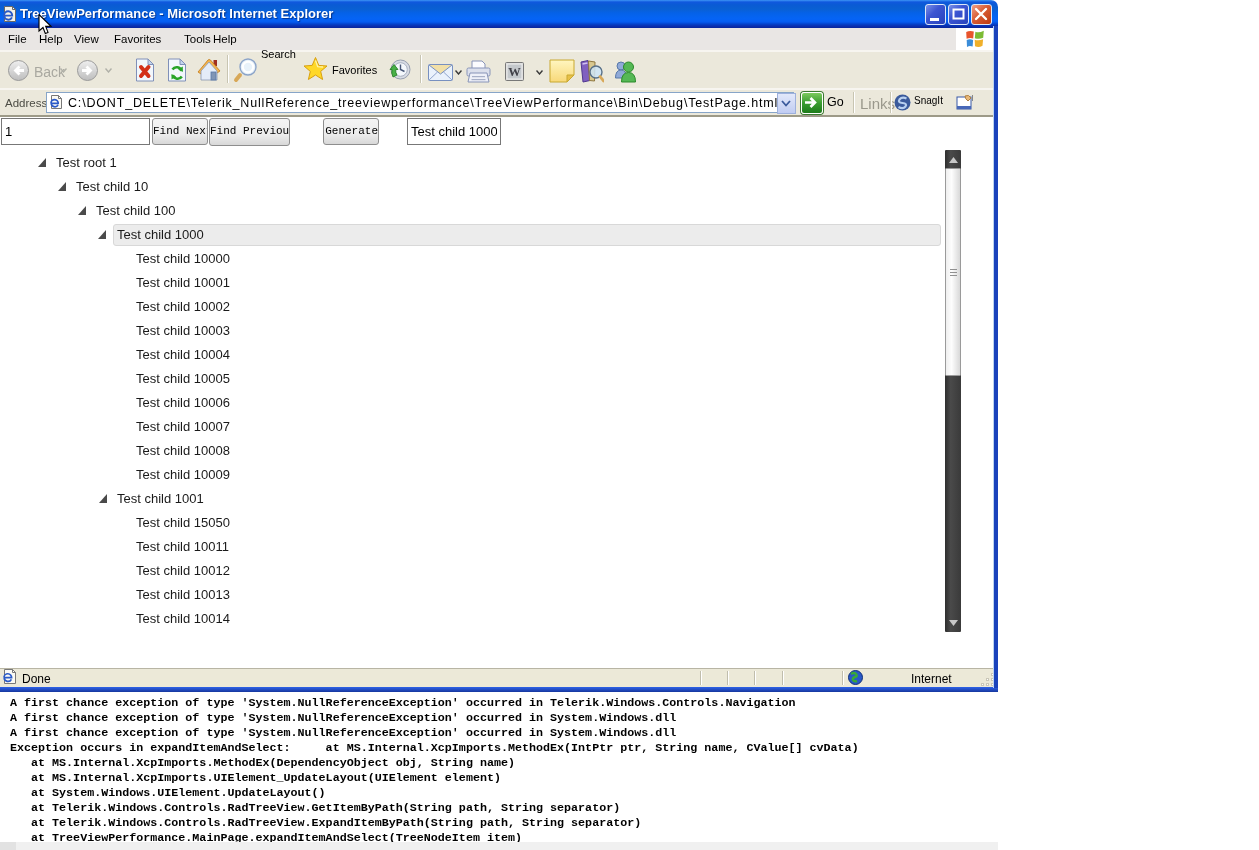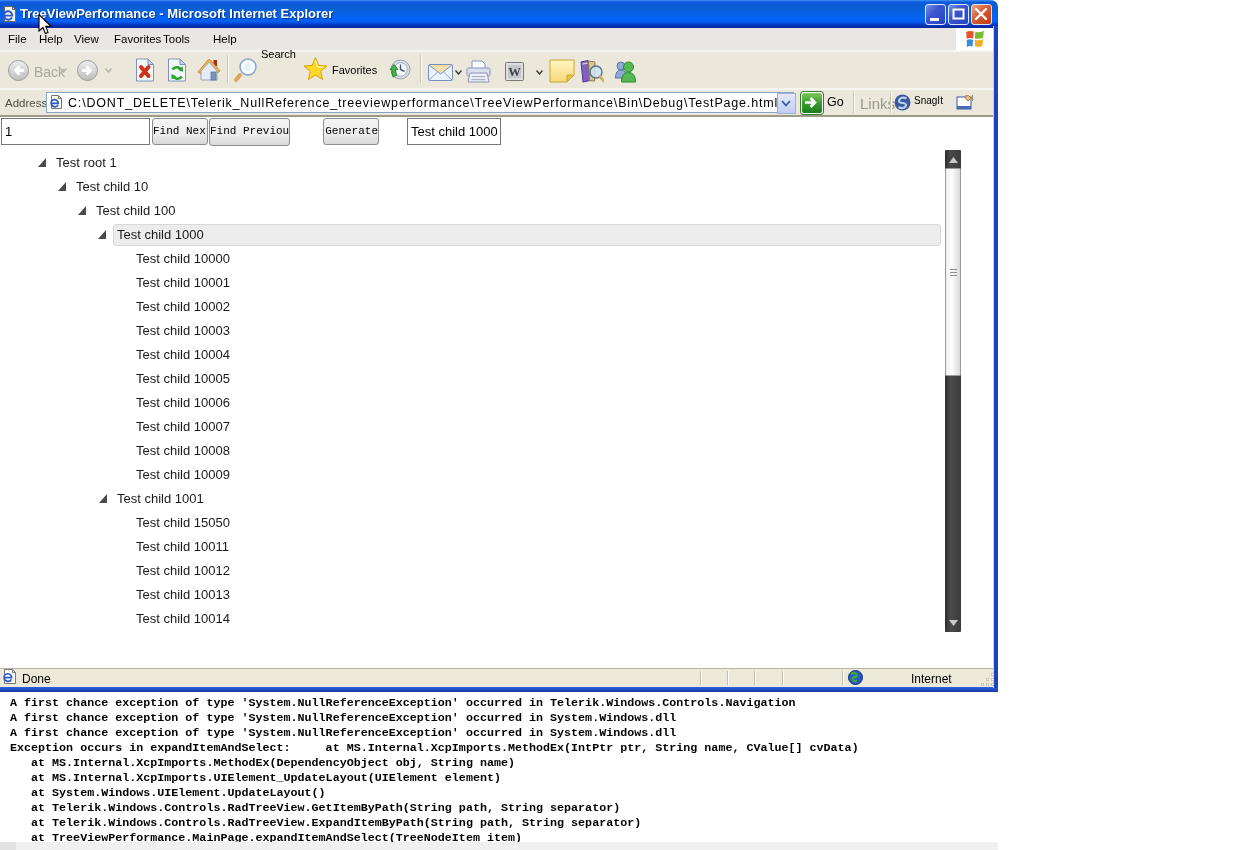--- a/index.html
+++ b/index.html
@@ -73,21 +73,21 @@
  <path d="M1.5 0.5 L9.5 0.5 L12.5 3.5 L12.5 15.5 L1.5 15.5 Z" fill="#F4F2E8" stroke="#686868"></path>
  <path d="M9.5 0.5 L9.5 3.5 L12.5 3.5 Z" fill="#fff" stroke="#686868"></path>
  <path d="M1 9.2 a4.1 4.1 0 1 1 8.2 .4 l-8 0 a4.1 4.1 0 0 0 7.8 1.7" fill="none" stroke="#2A5AC8" stroke-width="1.9"></path>
 </svg>
 
 <div id="menubar" class="abs"></div>
 <div class="menuitem abs" style="left:8px">File</div>
 <div class="menuitem abs" style="left:39px">Help</div>
 <div class="menuitem abs" style="left:74px">View</div>
 <div class="menuitem abs" style="left:114px">Favorites</div>
-<div class="menuitem abs" style="left:163px">Tools</div>
+<div class="menuitem abs" style="left:184px">Tools</div>
 <div class="menuitem abs" style="left:213px">Help</div>
 <div id="winlogo" class="abs"></div>
 <svg class="abs" style="left:965px;top:29px" width="21" height="21" viewBox="0 0 21 21">
  <path d="M1.2 3 Q4.5 1.2 8.8 2.4 L8.2 9.4 Q4.8 8.2 1.6 9.8 Z" fill="#E8542C"></path>
  <path d="M10.4 2.8 Q14 4.2 18.8 1.8 L18.2 8.8 Q14 10.6 9.8 9.2 Z" fill="#7CBB34"></path>
  <path d="M1.7 11 Q4.8 9.8 8.1 10.9 L7.6 17.6 Q4.7 16.4 2 17.9 Z" fill="#3A8CD8"></path>
  <path d="M9.7 10.7 Q13.6 12.2 18.1 10.2 L17.5 16.8 Q13.6 19 10 17.2 Z" fill="#F0B02A"></path>
 </svg>
 
 <div id="toolbar" class="abs"></div>

